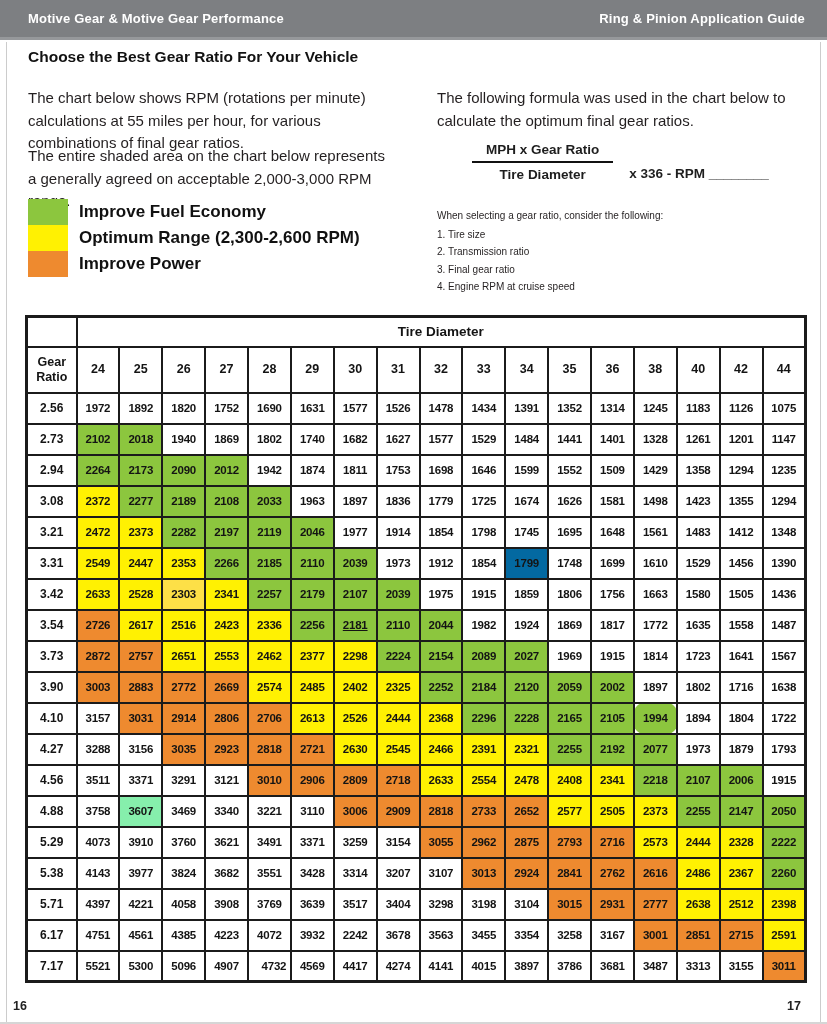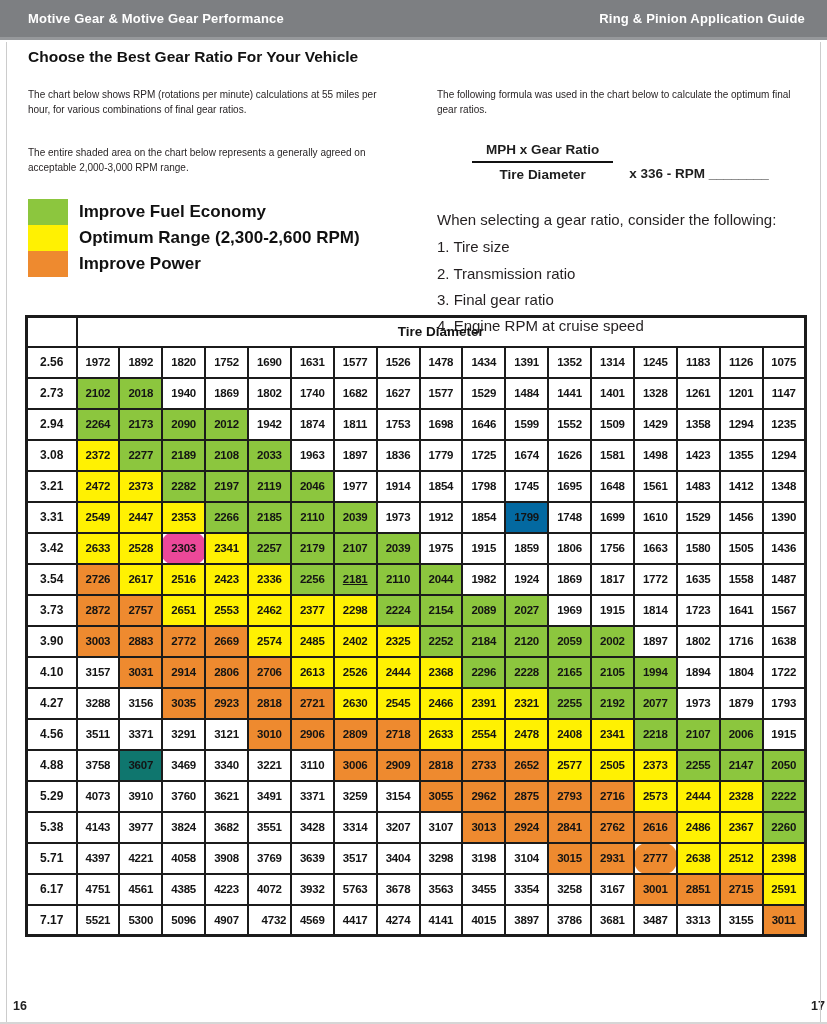--- a/index.html
+++ b/index.html
@@ -24,21 +24,21 @@
   }
   .topbar-left { left:28px; }
   .topbar-right { right:22px; }
 
   .page-title {
     position:absolute; left:28px; top:48px;
     font-size:15.5px; font-weight:bold; color:#111;
   }
 
   .para {
-    position:absolute; font-size:10px; line-height:1.5; color:#231f20;
+    position:absolute; font-size:15px; line-height:1.5; color:#231f20;
   }
   .p-left1 { left:28px; top:87px;  width:368px; }
   .p-left2 { left:28px; top:145px; width:368px; }
   .p-right1 { left:437px; top:87px; width:362px; }
 
   
   .legend { position:absolute; left:28px; top:199px; }
   .legend-item { display:flex; align-items:center; height:26px; }
   .swatch { width:40px; height:26px; flex:0 0 40px; }
   .legend-label {
@@ -57,21 +57,21 @@
     border-bottom:2.5px solid #111;
   }
   .fraction .denom { font-size:13.5px; font-weight:bold; padding-top:4px; }
   .formula-suffix {
     font-size:13.5px; font-weight:bold; margin-left:16px; padding-bottom:1px;
     white-space:nowrap;
   }
 
   .considerations {
     position:absolute; left:437px; top:207px; width:362px;
-    font-size:15px; line-height:1.75; color:#231f20;
+    font-size:10px; line-height:1.75; color:#231f20;
   }
   .considerations .c-title { margin-bottom:1px; }
 
   
   .rpm-table-wrap { position:absolute; left:25px; top:315px; }
   table.rpm {
     border-collapse:collapse; table-layout:fixed; width:782px;
     border:3px solid #1b1b1b; font-weight:bold; color:#141414;
   }
   table.rpm th, table.rpm td {
@@ -81,21 +81,21 @@
   tr.hrow1 th { height:30px; font-size:13.5px; }
   tr.hrow2 th { height:46px; font-size:12.5px; line-height:1.15; }
   th.gear-head { font-size:12.5px; }
   tbody th, tbody td { height:31px; }
   tbody th { font-size:12px; background:#fff; }
   tbody td { font-size:11.5px; letter-spacing:-0.2px; }
 
   
   .pagenum { position:absolute; top:999px; font-size:12.5px; font-weight:bold; color:#222; }
   .pagenum-left { left:13px; }
-  .pagenum-right { right:2px; }
+  .pagenum-right { right:26px; }
   .edge { position:absolute; background:#cccccc; }
   .edge-left  { left:6px;  top:42px; width:1px; height:980px; }
   .edge-right { left:820px; top:42px; width:1px; height:980px; }
   .edge-bottom{ left:0; top:1022px; width:827px; height:2px; background:#d6d6d6; }
 </style>
 </head>
 <body>
 
 <div class="topbar">
   <span class="topbar-text topbar-left">Motive Gear &amp; Motive Gear Performance</span>
@@ -158,20 +158,40 @@
         <col>
         <col>
         <col>
         <col>
         <col>
       </colgroup>
       <thead>
         <tr class="hrow1">
           <th></th>
           <th colspan="17">Tire Diameter</th>
+        </tr>
+        <tr class="hrow2">
+          <th class="gear-head">Gear Ratio</th>
+          <th>24</th>
+          <th>25</th>
+          <th>26</th>
+          <th>27</th>
+          <th>28</th>
+          <th>29</th>
+          <th>30</th>
+          <th>31</th>
+          <th>32</th>
+          <th>33</th>
+          <th>34</th>
+          <th>35</th>
+          <th>36</th>
+          <th>38</th>
+          <th>40</th>
+          <th>42</th>
+          <th>44</th>
         </tr>
       </thead>
       <tbody>
         <tr>
           <th>2.56</th>
           <td style="background: rgb(255, 255, 255);">1972</td>
           <td style="background: rgb(255, 255, 255);">1892</td>
           <td style="background: rgb(255, 255, 255);">1820</td>
           <td style="background: rgb(255, 255, 255);">1752</td>
           <td style="background: rgb(255, 255, 255);">1690</td>
@@ -285,21 +305,21 @@
           <td style="background: rgb(255, 255, 255);">1699</td>
           <td style="background: rgb(255, 255, 255);">1610</td>
           <td style="background: rgb(255, 255, 255);">1529</td>
           <td style="background: rgb(255, 255, 255);">1456</td>
           <td style="background: rgb(255, 255, 255);">1390</td>
         </tr>
         <tr>
           <th>3.42</th>
           <td style="background: rgb(255, 241, 2);">2633</td>
           <td style="background: rgb(255, 241, 2);">2528</td>
-          <td style="background: #ec4899; border-radius: 10px;">2303</td>
+          <td style="background: #fde047;">2303</td>
           <td style="background: rgb(255, 241, 2);">2341</td>
           <td style="background: rgb(140, 198, 62);">2257</td>
           <td style="background: rgb(140, 198, 62);">2179</td>
           <td style="background: rgb(140, 198, 62);">2107</td>
           <td style="background: rgb(140, 198, 62);">2039</td>
           <td style="background: rgb(255, 255, 255);">1975</td>
           <td style="background: rgb(255, 255, 255);">1915</td>
           <td style="background: rgb(255, 255, 255);">1859</td>
           <td style="background: rgb(255, 255, 255);">1806</td>
           <td style="background: rgb(255, 255, 255);">1756</td>
@@ -376,21 +396,21 @@
           <td style="background: rgb(238, 138, 47);">2806</td>
           <td style="background: rgb(238, 138, 47);">2706</td>
           <td style="background: rgb(255, 241, 2);">2613</td>
           <td style="background: rgb(255, 241, 2);">2526</td>
           <td style="background: rgb(255, 241, 2);">2444</td>
           <td style="background: rgb(255, 241, 2);">2368</td>
           <td style="background: rgb(140, 198, 62);">2296</td>
           <td style="background: rgb(140, 198, 62);">2228</td>
           <td style="background: rgb(140, 198, 62);">2165</td>
           <td style="background: rgb(140, 198, 62);">2105</td>
-          <td style="background: rgb(140, 198, 62);">1994</td>
+          <td style="background: rgb(140, 198, 62); border-radius: 10px;">1994</td>
           <td style="background: rgb(255, 255, 255);">1894</td>
           <td style="background: rgb(255, 255, 255);">1804</td>
           <td style="background: rgb(255, 255, 255);">1722</td>
         </tr>
         <tr>
           <th>4.27</th>
           <td style="background: rgb(255, 255, 255);">3288</td>
           <td style="background: rgb(255, 255, 255);">3156</td>
           <td style="background: rgb(238, 138, 47);">3035</td>
           <td style="background: rgb(238, 138, 47);">2923</td>
@@ -424,21 +444,21 @@
           <td style="background: rgb(255, 241, 2);">2408</td>
           <td style="background: rgb(255, 241, 2);">2341</td>
           <td style="background: rgb(140, 198, 62);">2218</td>
           <td style="background: rgb(140, 198, 62);">2107</td>
           <td style="background: rgb(140, 198, 62);">2006</td>
           <td style="background: rgb(255, 255, 255);">1915</td>
         </tr>
         <tr>
           <th>4.88</th>
           <td style="background: rgb(255, 255, 255);">3758</td>
-          <td style="background: #0f766e; margin-left: 28px;">3607</td>
+          <td style="background: #86efac; margin-left: 28px;">3607</td>
           <td style="background: rgb(255, 255, 255);">3469</td>
           <td style="background: rgb(255, 255, 255);">3340</td>
           <td style="background: rgb(255, 255, 255);">3221</td>
           <td style="background: rgb(255, 255, 255);">3110</td>
           <td style="background: rgb(238, 138, 47);">3006</td>
           <td style="background: rgb(238, 138, 47);">2909</td>
           <td style="background: rgb(238, 138, 47);">2818</td>
           <td style="background: rgb(238, 138, 47);">2733</td>
           <td style="background: rgb(238, 138, 47);">2652</td>
           <td style="background: rgb(255, 241, 2);">2577</td>
@@ -496,34 +516,34 @@
           <td style="background: rgb(255, 255, 255);">3908</td>
           <td style="background: rgb(255, 255, 255);">3769</td>
           <td style="background: rgb(255, 255, 255);">3639</td>
           <td style="background: rgb(255, 255, 255);">3517</td>
           <td style="background: rgb(255, 255, 255);">3404</td>
           <td style="background: rgb(255, 255, 255);">3298</td>
           <td style="background: rgb(255, 255, 255);">3198</td>
           <td style="background: rgb(255, 255, 255);">3104</td>
           <td style="background: rgb(238, 138, 47);">3015</td>
           <td style="background: rgb(238, 138, 47);">2931</td>
-          <td style="background: rgb(238, 138, 47); border-radius: 13px;">2777</td>
+          <td style="background: rgb(238, 138, 47);">2777</td>
           <td style="background: rgb(255, 241, 2);">2638</td>
           <td style="background: rgb(255, 241, 2);">2512</td>
           <td style="background: rgb(255, 241, 2);">2398</td>
         </tr>
         <tr>
           <th>6.17</th>
           <td style="background: rgb(255, 255, 255);">4751</td>
           <td style="background: rgb(255, 255, 255);">4561</td>
           <td style="background: rgb(255, 255, 255);">4385</td>
           <td style="background: rgb(255, 255, 255);">4223</td>
           <td style="background: rgb(255, 255, 255);">4072</td>
           <td style="background: rgb(255, 255, 255);">3932</td>
-          <td style="background: rgb(255, 255, 255);">5763</td>
+          <td style="background: rgb(255, 255, 255);">2242</td>
           <td style="background: rgb(255, 255, 255);">3678</td>
           <td style="background: rgb(255, 255, 255);">3563</td>
           <td style="background: rgb(255, 255, 255);">3455</td>
           <td style="background: rgb(255, 255, 255);">3354</td>
           <td style="background: rgb(255, 255, 255);">3258</td>
           <td style="background: rgb(255, 255, 255);">3167</td>
           <td style="background: rgb(238, 138, 47);">3001</td>
           <td style="background: rgb(238, 138, 47);">2851</td>
           <td style="background: rgb(238, 138, 47);">2715</td>
           <td style="background: rgb(255, 241, 2);">2591</td>

